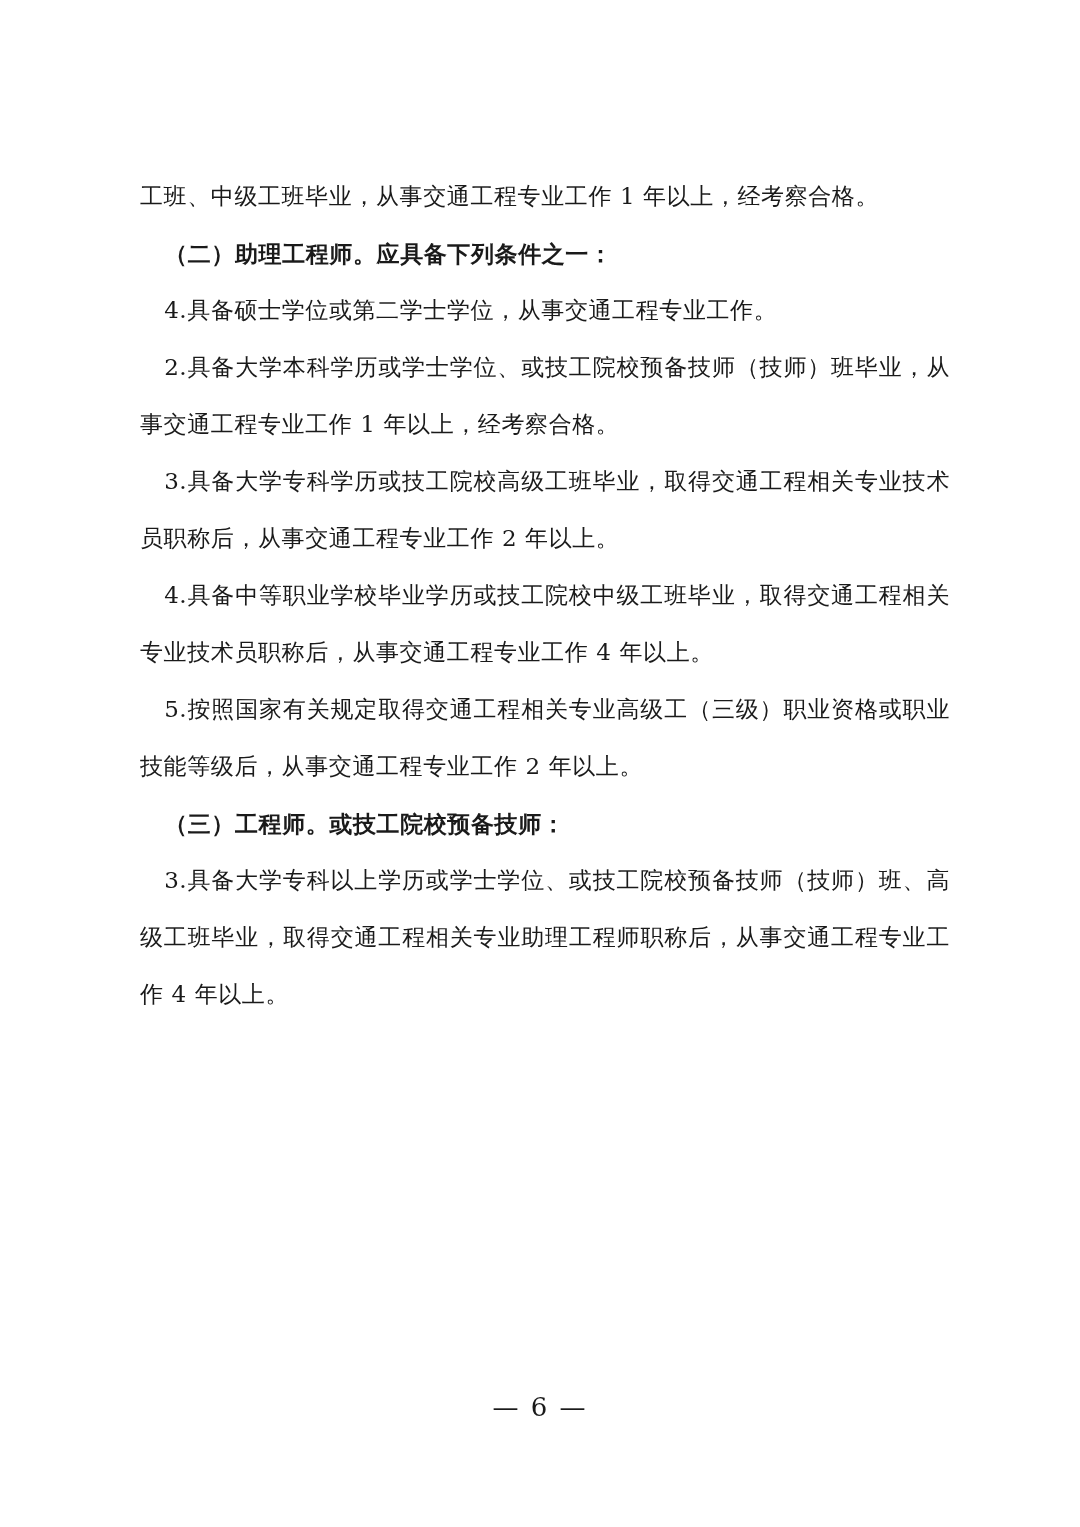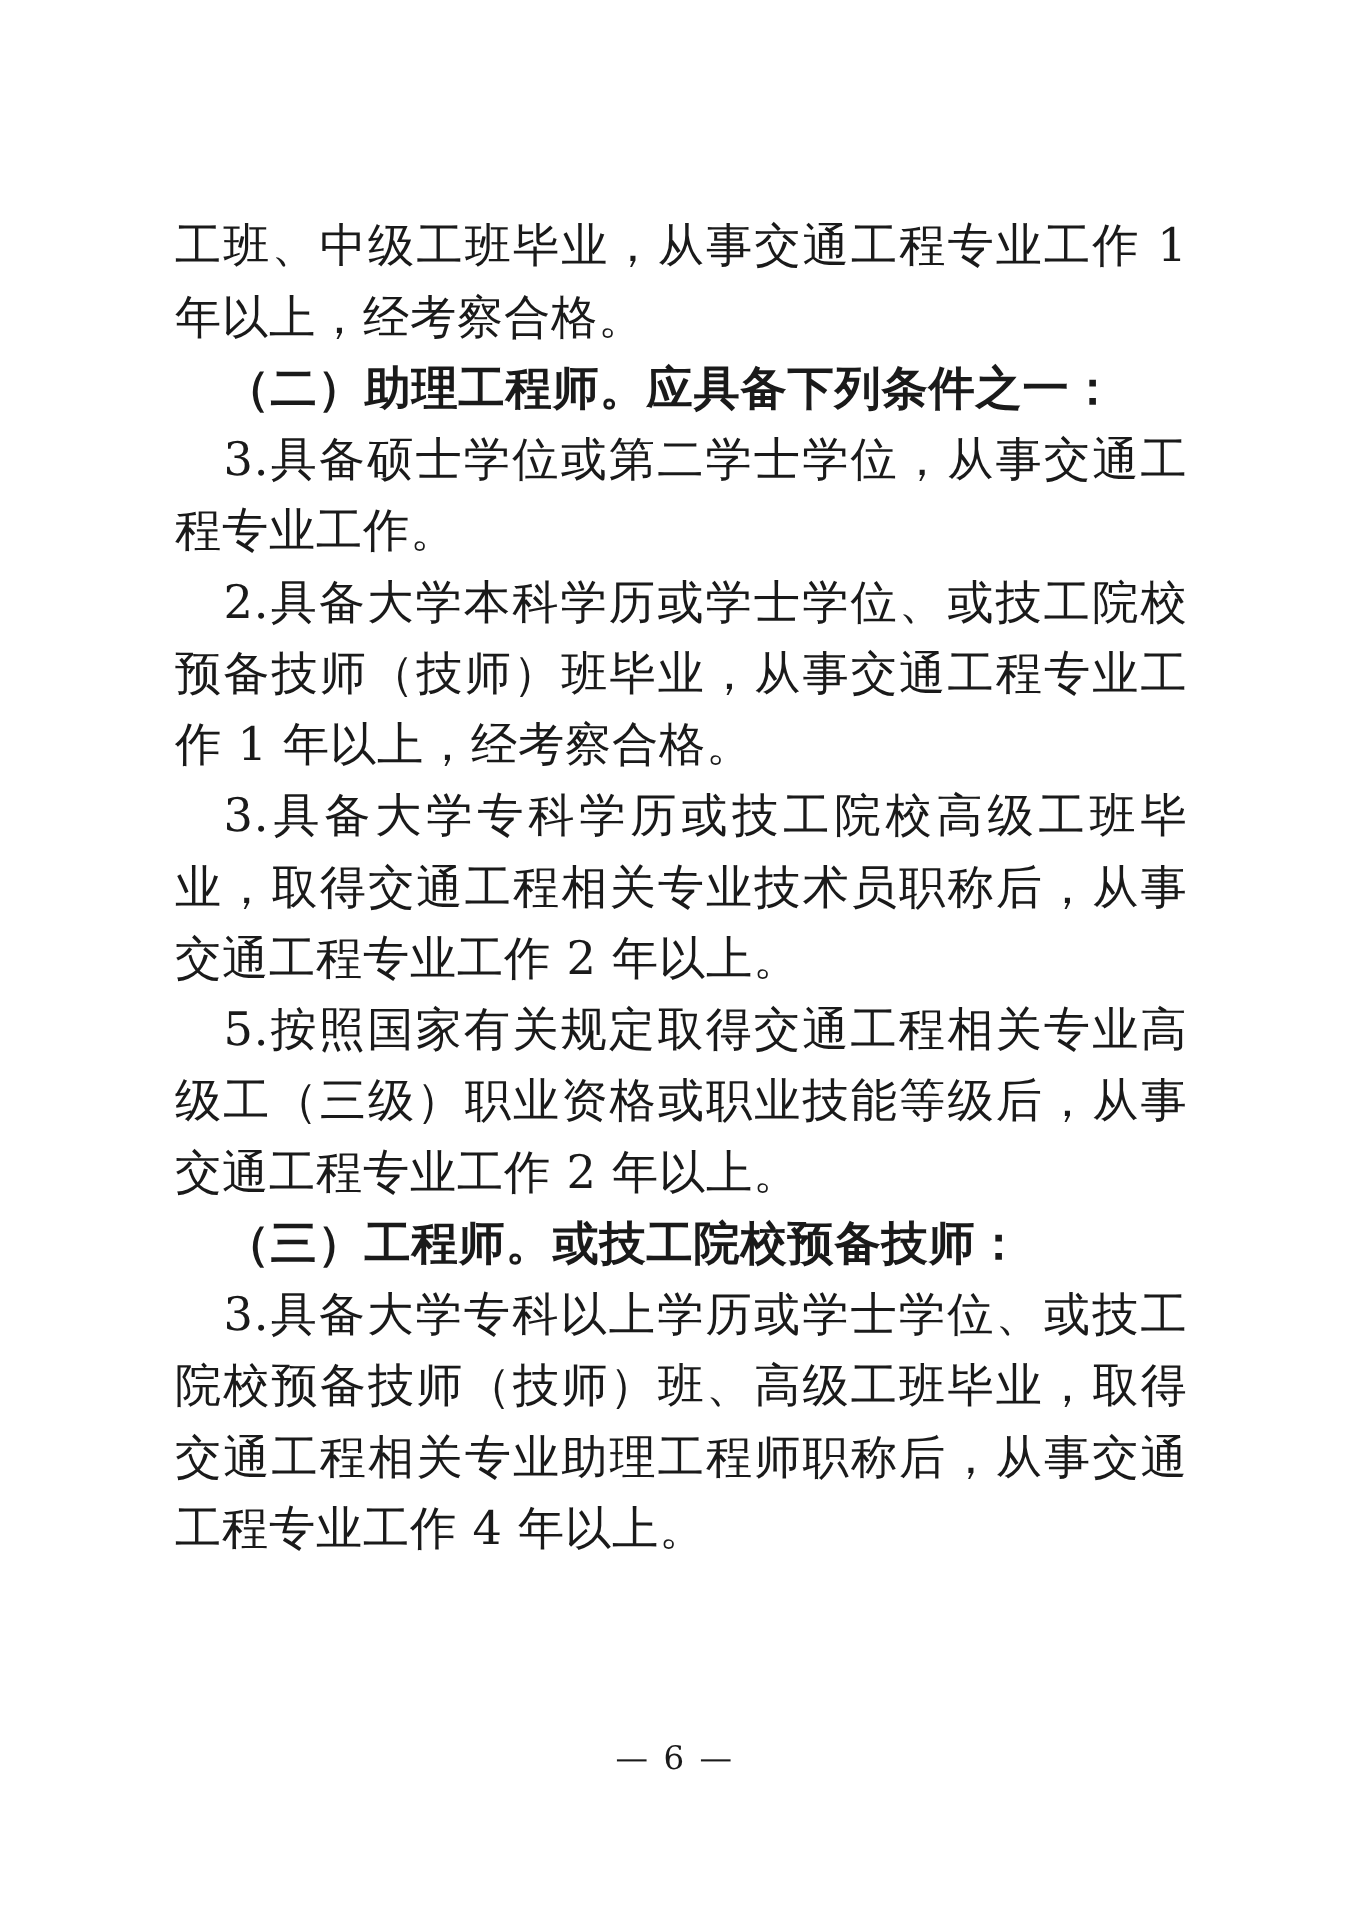--- a/index.html
+++ b/index.html
@@ -17,21 +17,21 @@
     font-family: "DejaVu Serif", "Liberation Serif", serif;
   }
   .content {
     position: absolute;
     left: 140px;
     top: 168px;
     width: 810px;
   }
   .para {
     font-family: "DejaVu Serif", "Liberation Serif", serif;
-    font-size: 37px;
+    font-size: 23px;
     line-height: 57px;
     color: #1a1a1a;
     letter-spacing: 0.6px;
     text-align: justify;
     text-justify: inter-character;
     margin: 0;
     word-break: break-all;
   }
   .para.cont {
     text-indent: 0;
@@ -55,22 +55,23 @@
     letter-spacing: 2px;
   }
 </style>
 </head>
 <body>
 
 <div class="page">
   <div class="content">
     <p class="para cont">工班、中级工班毕业，从事交通工程专业工作 1 年以上，经考察合格。</p>
     <p class="para heading">（二）助理工程师。应具备下列条件之一：</p>
-    <p class="para indent">3.具备硕士学位或第二学士学位，从事交通工程专业工作。</p>
+    <p class="para indent">4.具备硕士学位或第二学士学位，从事交通工程专业工作。</p>
     <p class="para indent">2.具备大学本科学历或学士学位、或技工院校预备技师（技师）班毕业，从事交通工程专业工作 1 年以上，经考察合格。</p>
     <p class="para indent">3.具备大学专科学历或技工院校高级工班毕业，取得交通工程相关专业技术员职称后，从事交通工程专业工作 2 年以上。</p>
+    <p class="para indent">4.具备中等职业学校毕业学历或技工院校中级工班毕业，取得交通工程相关专业技术员职称后，从事交通工程专业工作 4 年以上。</p>
     <p class="para indent">5.按照国家有关规定取得交通工程相关专业高级工（三级）职业资格或职业技能等级后，从事交通工程专业工作 2 年以上。</p>
     <p class="para heading">（三）工程师。或技工院校预备技师：</p>
     <p class="para indent">3.具备大学专科以上学历或学士学位、或技工院校预备技师（技师）班、高级工班毕业，取得交通工程相关专业助理工程师职称后，从事交通工程专业工作 4 年以上。</p>
 
   </div>
   <div class="footer">— 6 —</div>
 </div>
 
 </body></html>

